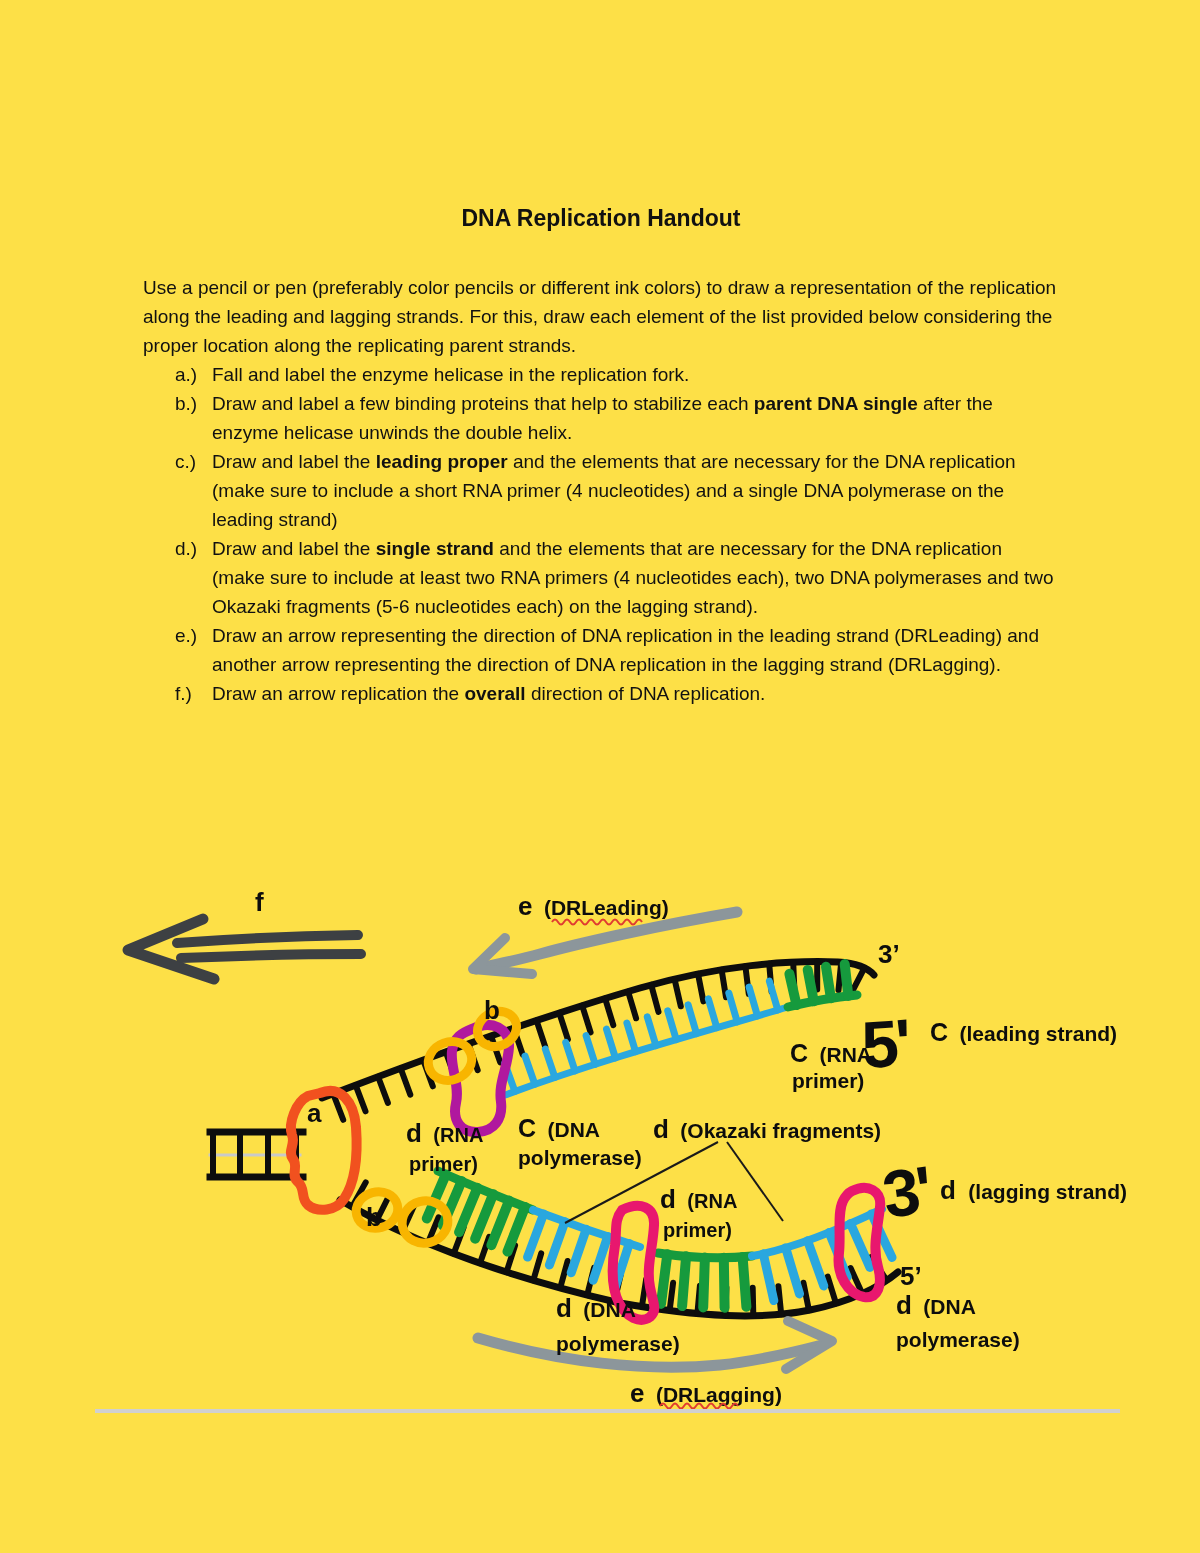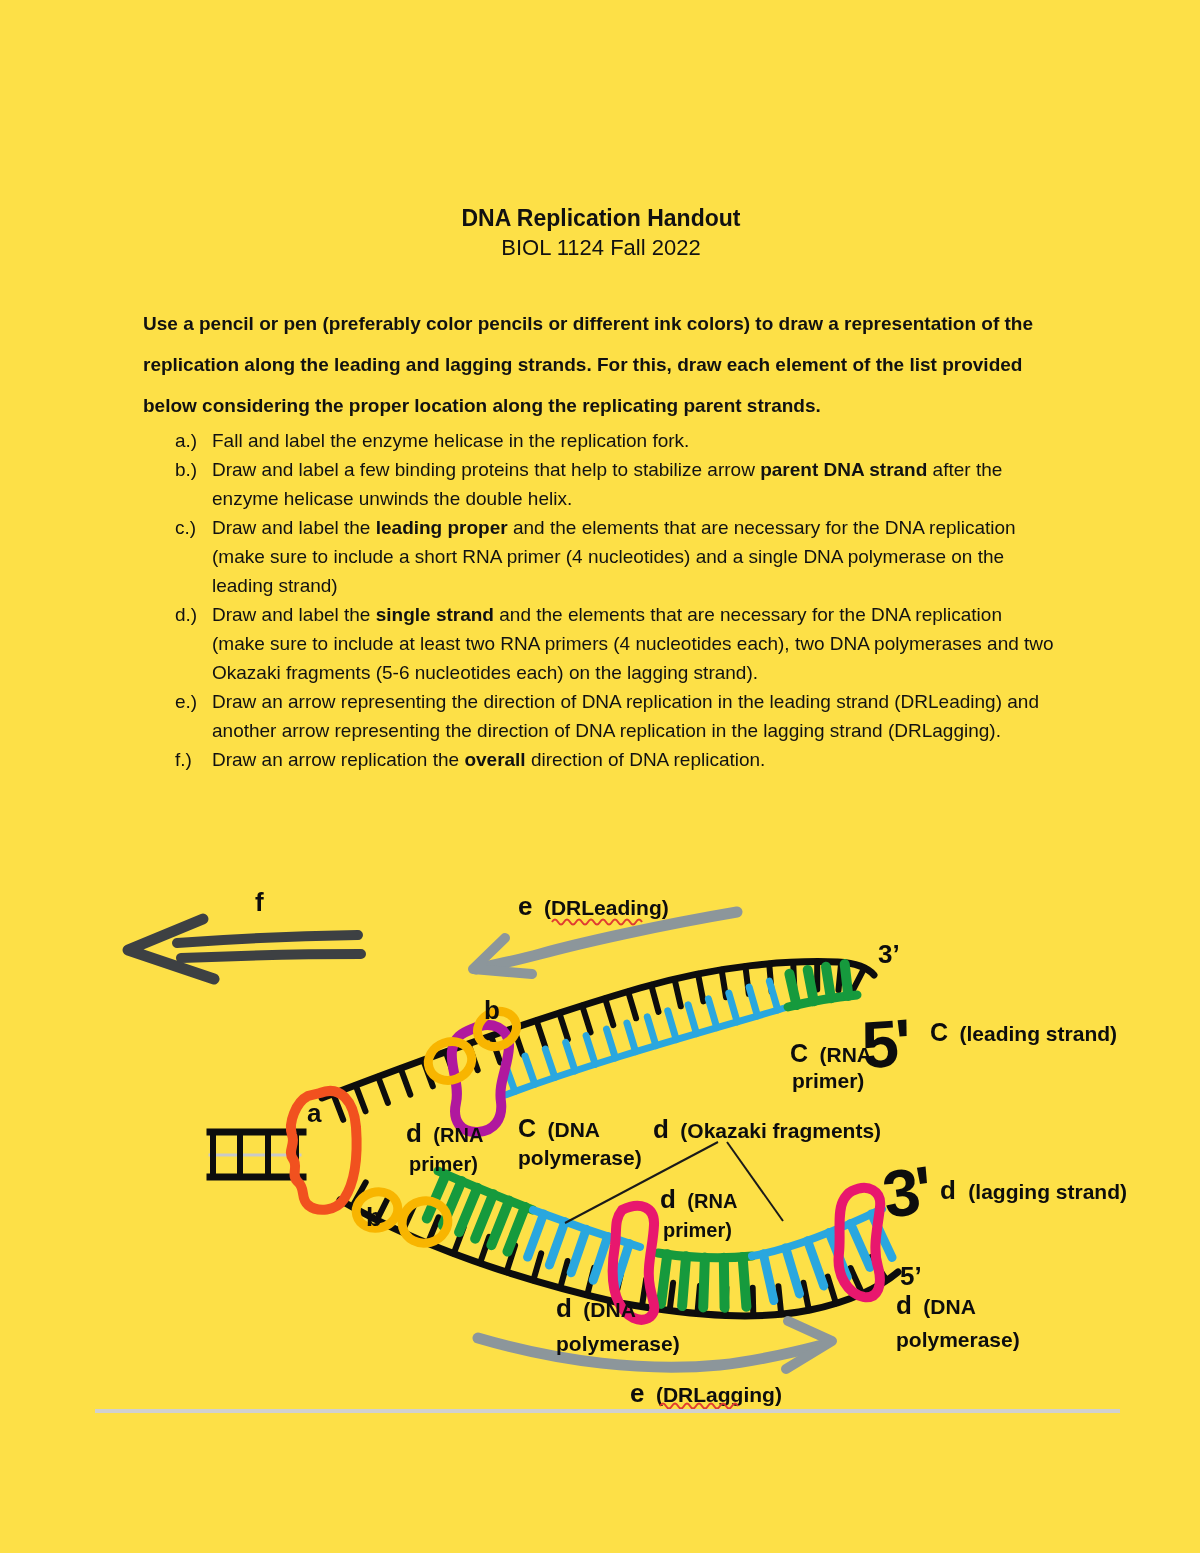--- a/index.html
+++ b/index.html
@@ -1,51 +1,50 @@
 <!DOCTYPE html>
 <html><head>
 <meta charset="utf-8">
 <style>
   html,body{margin:0;padding:0;background:#ffffff;}
   .page{position:relative;width:1200px;height:1553px;background:#fde047;overflow:hidden;
         font-family:"Liberation Sans",sans-serif;color:#111;}
   .content{position:absolute;left:143px;top:203px;width:916px;}
   .doc-title{text-align:center;font-size:23px;font-weight:700;line-height:30px;}
   .doc-subtitle{text-align:center;font-size:22px;font-weight:400;line-height:30px;}
-  .intro{margin-top:40px;font-size:19px;line-height:41px;font-weight:700;}
+  .intro{margin-top:40px;font-size:19px;line-height:29px;font-weight:400;}
   .list{margin-top:0;}
   .li{display:flex;font-size:19px;line-height:29px;padding-left:32px;}
   .li .marker{flex:0 0 37px;}
   .li .li-body{flex:1;}
   .li .bold{font-weight:700;}
   svg text{font-family:"Liberation Sans",sans-serif;fill:#0d0d0d;}
   .lbl-key{font-size:26px;font-weight:700;}
   .lbl-rest{font-size:21px;font-weight:700;}
   .lbl-small{font-size:20px;font-weight:700;}
   .lbl-big{font-size:66px;font-weight:700;letter-spacing:-3px;}
   .lbl-prime{font-size:26px;font-weight:700;}
   .lbl-letter{font-size:25px;font-weight:700;}
 </style>
 </head>
 <body>
 
 <div class="page">
 
   <div class="content">
     <div class="doc-title">DNA Replication Handout</div>
-    <div class="doc-subtitle">BIOL 1124 Fall 2022</div>
     <div class="intro">Use a pencil or pen (preferably color pencils or different ink colors) to draw a representation of the replication along the leading and lagging strands. For this, draw each element of the list provided below considering the proper location along the replicating parent strands.</div>
     <div class="list" id="list">
         <div class="li">
           <span class="marker">a.)</span>
           <span class="li-body"><span>Fall and label the enzyme helicase in the replication fork.</span></span>
         </div>
         <div class="li">
           <span class="marker">b.)</span>
-          <span class="li-body"><span>Draw and label a few binding proteins that help to stabilize arrow </span><span class="bold">parent DNA strand</span><span> after the enzyme helicase unwinds the double helix.</span></span>
+          <span class="li-body"><span>Draw and label a few binding proteins that help to stabilize each </span><span class="bold">parent DNA single</span><span> after the enzyme helicase unwinds the double helix.</span></span>
         </div>
         <div class="li">
           <span class="marker">c.)</span>
           <span class="li-body"><span>Draw and label the </span><span class="bold">leading proper</span><span> and the elements that are necessary for the DNA replication (make sure to include a short RNA primer (4 nucleotides) and a single DNA polymerase on the leading strand)</span></span>
         </div>
         <div class="li">
           <span class="marker">d.)</span>
           <span class="li-body"><span>Draw and label the </span><span class="bold">single strand</span><span> and the elements that are necessary for the DNA replication (make sure to include at least two RNA primers (4 nucleotides each), two DNA polymerases and two Okazaki fragments (5-6 nucleotides each) on the lagging strand).</span></span>
         </div>
         <div class="li">

